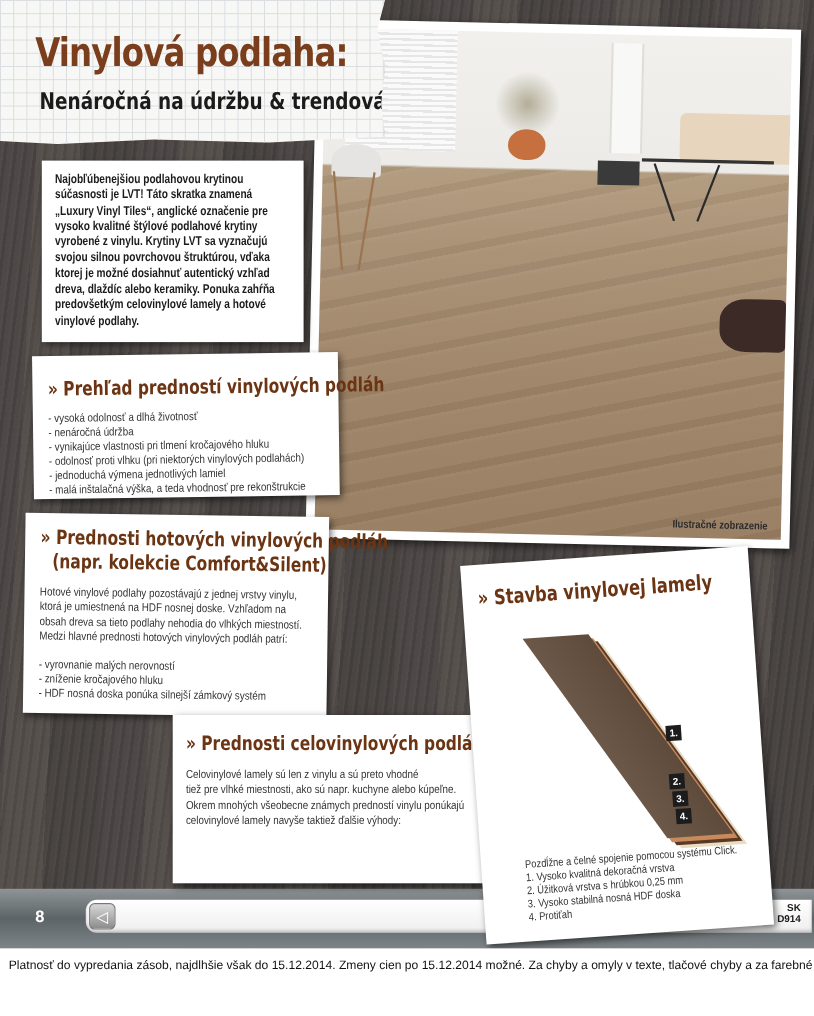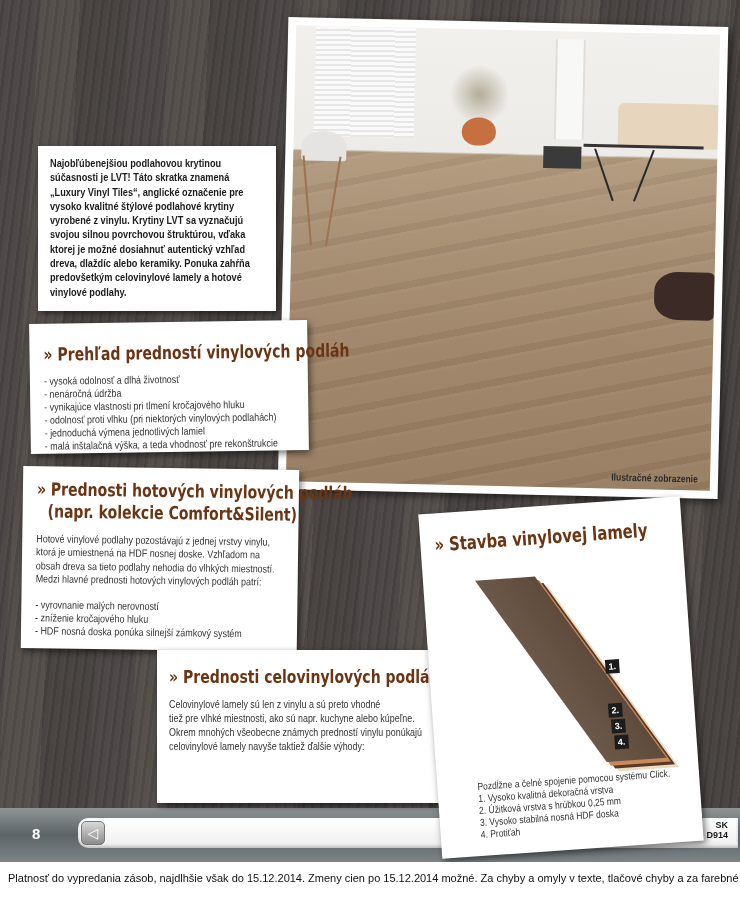--- a/index.html
+++ b/index.html
@@ -81,20 +81,24 @@
   .prev-btn { position: absolute; left: 3px; top: 3px; width: 24px; height: 24px; border-radius: 5px; background: linear-gradient(180deg, #d8d8d8, #8c8c8c); border: 1px solid #777; color: #fff; font-size: 14px; line-height: 22px; text-align: center; }
   .code { position: absolute; right: 12px; top: 12px; font-size: 9px; font-weight: bold; color: #1b1b1b; text-align: right; line-height: 10px; z-index: 8; padding-left: 23px; }
 
   .disclaimer { position: absolute; left: 8px; top: 872px; font-size: 11px; color: #111; white-space: nowrap; }
 </style>
 </head>
 <body>
 
 <div class="page">
 
+  <div class="title-note">
+    <div class="title-main">Vinylová podlaha:</div>
+    <div class="title-sub">Nenáročná na údržbu &amp; trendová</div>
+  </div>
 
   <div class="photo">
     <div class="photo-inner">
       <div class="photo-floor"></div>
       <div class="photo-window"></div>
       <div class="photo-shelf"></div>
       <div class="photo-plant"></div>
       <div class="photo-pot"></div>
       <div class="photo-sofa"></div>
       <div class="photo-basket"></div>

